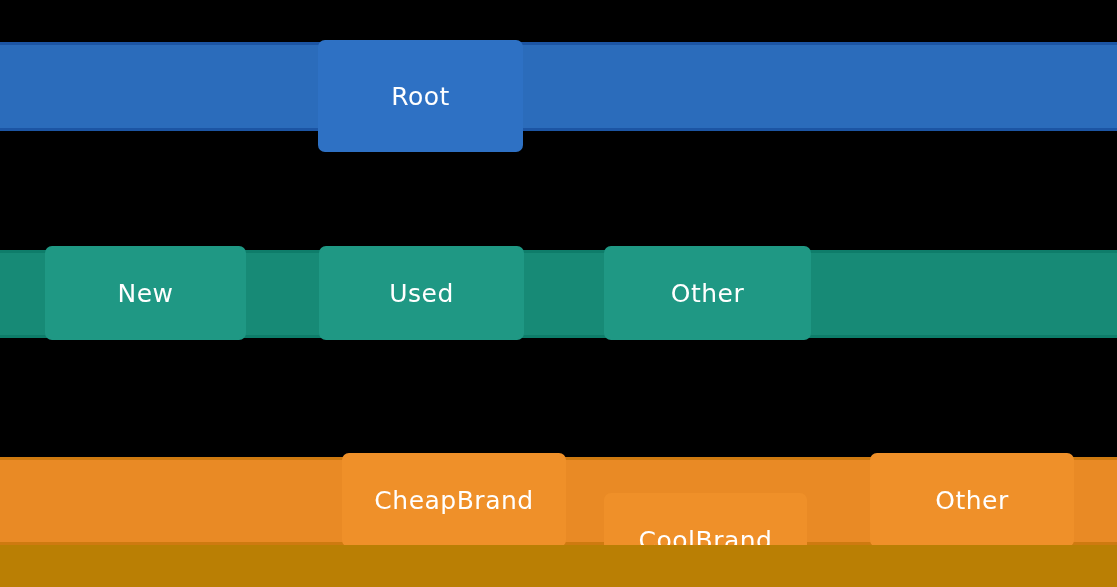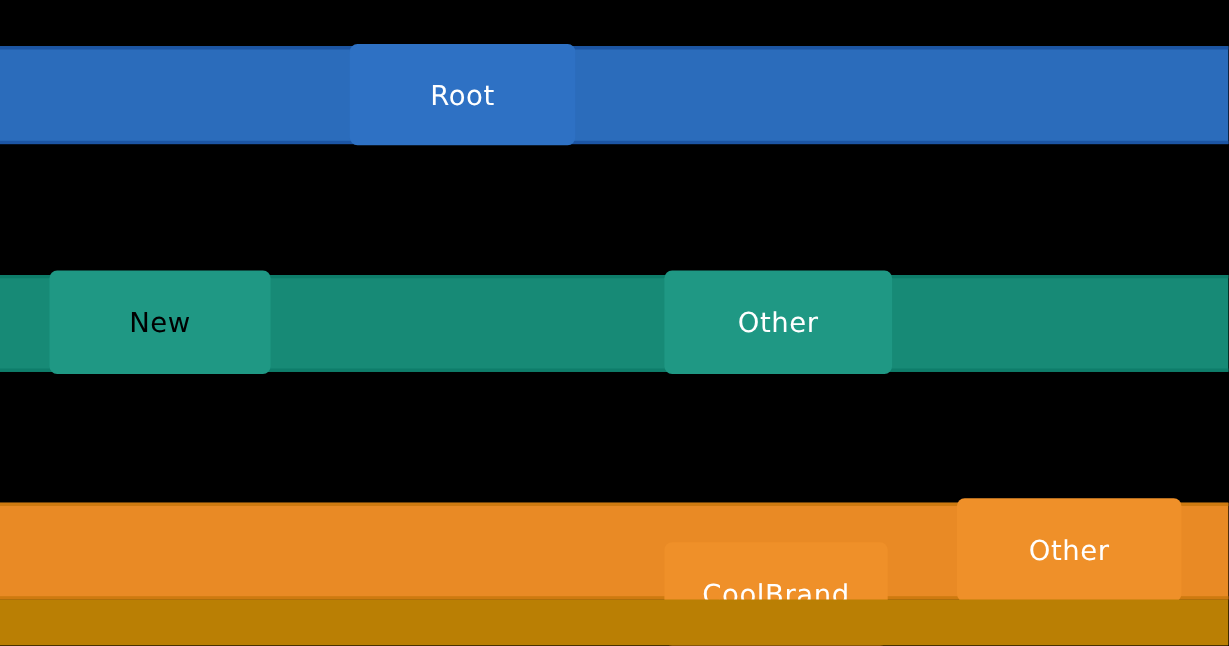--- a/index.html
+++ b/index.html
@@ -41,31 +41,37 @@
     position: absolute;
     left: 0;
     width: 100%;
   }
 </style>
 </head>
 <body>
 
 <div id="stage" style="width: 1117px; height: 587px; background: rgb(0, 0, 0);">
     <div class="level-bar" style="top: 42px; height: 89px; background: rgb(43, 108, 187); border-top-color: rgb(28, 85, 164); border-bottom-color: rgb(28, 85, 164);"></div>
-    <div class="tree-node" style="left: 318px; width: 205px; top: 40px; height: 92px; background: rgb(46, 113, 196);">
+    <div class="tree-node" style="left: 318px; width: 205px; top: 40px; height: 112px; background: rgb(46, 113, 196);">
       <span class="node-label" style="color: rgb(255, 255, 255);">Root</span>
     </div>
     <div class="level-bar" style="top: 250px; height: 88px; background: rgb(23, 138, 118); border-top-color: rgb(14, 125, 106); border-bottom-color: rgb(14, 125, 106);"></div>
     <div class="tree-node" style="left: 45px; width: 201px; top: 246px; height: 94px; background: rgb(31, 152, 132);">
-      <span class="node-label" style="color: #000000;">New</span>
+      <span class="node-label" style="color: #ffffff;">New</span>
+    </div>
+    <div class="tree-node" style="left: 319px; width: 205px; top: 246px; height: 94px; background: rgb(31, 152, 132);">
+      <span class="node-label" style="color: rgb(255, 255, 255);">Used</span>
     </div>
     <div class="tree-node" style="left: 604px; width: 207px; top: 246px; height: 94px; background: rgb(31, 152, 132);">
       <span class="node-label" style="color: rgb(255, 255, 255);">Other</span>
     </div>
     <div class="level-bar" style="top: 457px; height: 88px; background: rgb(233, 138, 37); border-top-color: rgb(206, 122, 16); border-bottom-color: rgb(206, 122, 16);"></div>
+    <div class="tree-node" style="left: 342px; width: 224px; top: 453px; height: 94px; background: rgb(239, 144, 41);">
+      <span class="node-label" style="color: rgb(255, 255, 255);">CheapBrand</span>
+    </div>
     <div class="tree-node" style="left: 604px; width: 203px; top: 453px; height: 94px; background: rgb(239, 144, 41); margin-top: 40px;">
       <span class="node-label" style="color: rgb(255, 255, 255);">CoolBrand</span>
     </div>
     <div class="tree-node" style="left: 870px; width: 204px; top: 453px; height: 94px; background: rgb(239, 144, 41);">
       <span class="node-label" style="color: rgb(255, 255, 255);">Other</span>
     </div>
     <div class="footer-strip" style="top: 545px; height: 42px; background: rgb(186, 127, 4);"></div>
   </div>
 
 </body></html>

